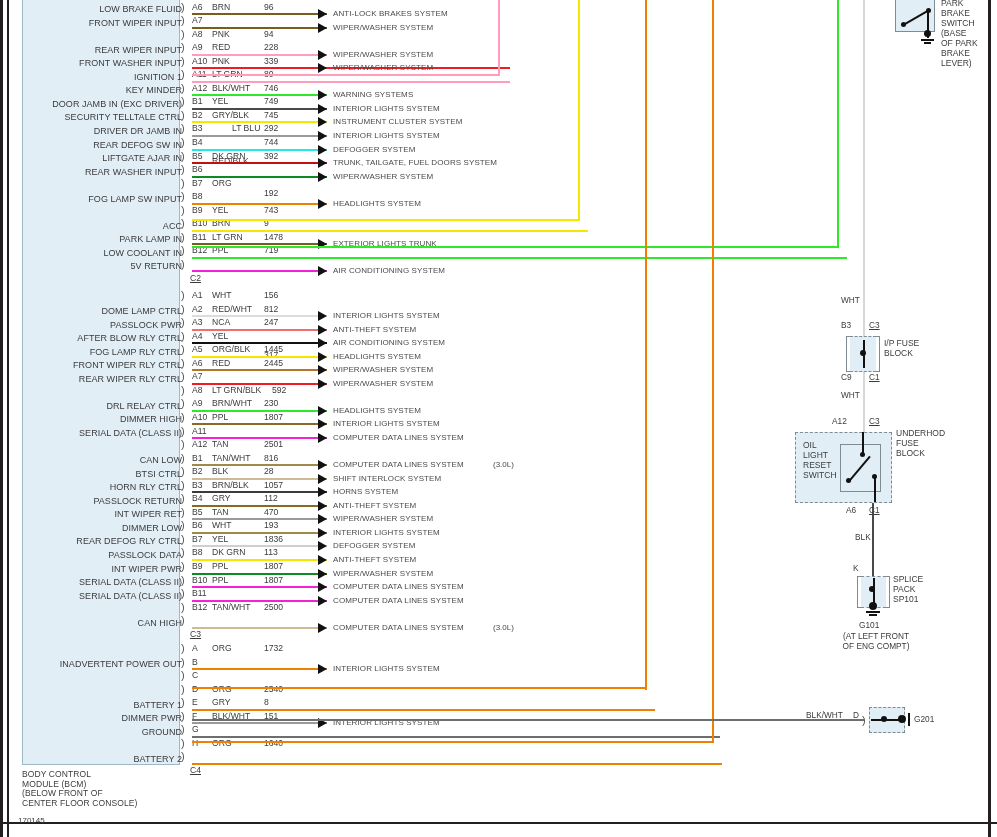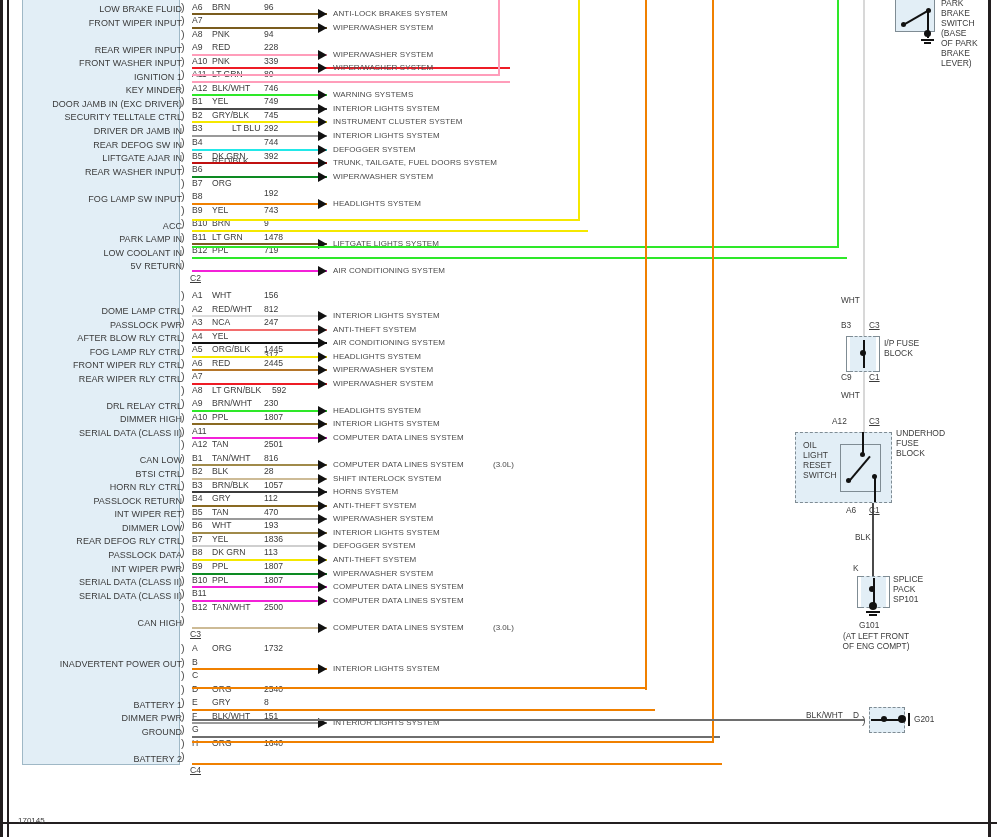--- a/index.html
+++ b/index.html
@@ -60,20 +60,24 @@
 <body>
 
 <div id="page">
 
   <div class="page-border-left"></div>
   <div class="page-border-left2"></div>
   <div class="page-border-right"></div>
   <div class="page-border-bottom"></div>
 
   <div class="bcm-box"></div>
+  <div class="bcm-caption" style="white-space:pre-line;">BODY CONTROL
+MODULE (BCM)
+(BELOW FRONT OF
+CENTER FLOOR CONSOLE)</div>
   <div class="fig-num">170145</div>
 
   <div id="rows-layer">
       <div class="brk" style="left: 181px; top: 0.5px;">)</div>
       <div class="pincode" style="top: 1.5px;">A6</div>
       <div class="wirecolor" style="top: 1.5px;">BRN</div>
       <div class="wirenum" style="top: 1.5px; left: 264px;">96</div>
       <div class="pinlabel" style="top: 4px;">LOW BRAKE FLUID</div>
       <div class="wire" style="left: 192px; top: 13px; width: 135px; background: rgb(122, 92, 30);"></div>
       <div class="arrow" style="left: 318px; top: 9px;"></div>
@@ -184,21 +188,21 @@
       <div class="wirenum" style="top: 218.3px; left: 264px;">9</div>
       <div class="pinlabel" style="top: 220.8px;">ACC</div>
       <div class="wire" style="left: 192px; top: 229.8px; width: 396px; background: rgb(245, 232, 0);"></div>
       <div class="brk" style="left: 181px; top: 230.85px;">)</div>
       <div class="pincode" style="top: 231.85px;">B11</div>
       <div class="wirecolor" style="top: 231.85px;">LT GRN</div>
       <div class="wirenum" style="top: 231.85px; left: 264px;">1478</div>
       <div class="pinlabel" style="top: 234.35px;">PARK LAMP IN</div>
       <div class="wire" style="left: 192px; top: 243.35px; width: 135px; background: rgb(122, 92, 30);"></div>
       <div class="arrow" style="left: 318px; top: 239.35px;"></div>
-      <div class="dest" style="left: 333px; top: 239.35px;">LIFTGATE LIGHTS SYSTEM</div>
+      <div class="dest" style="left: 333px; top: 239.35px;">EXTERIOR LIGHTS TRUNK</div>
       <div class="brk" style="left: 181px; top: 244.4px;">)</div>
       <div class="pincode" style="top: 245.4px;">B12</div>
       <div class="wirecolor" style="top: 245.4px;">PPL</div>
       <div class="wirenum" style="top: 245.4px; left: 264px;">719</div>
       <div class="pinlabel" style="top: 247.9px;">LOW COOLANT IN</div>
       <div class="wire" style="left: 192px; top: 256.9px; width: 655px; background: rgb(46, 232, 41);"></div>
       <div class="brk" style="left: 181px; top: 257.95px;">)</div>
       <div class="pinlabel" style="top: 261.45px;">5V RETURN</div>
       <div class="wire" style="left: 192px; top: 270.45px; width: 135px; background: rgb(243, 33, 216);"></div>
       <div class="arrow" style="left: 318px; top: 266.45px;"></div>

